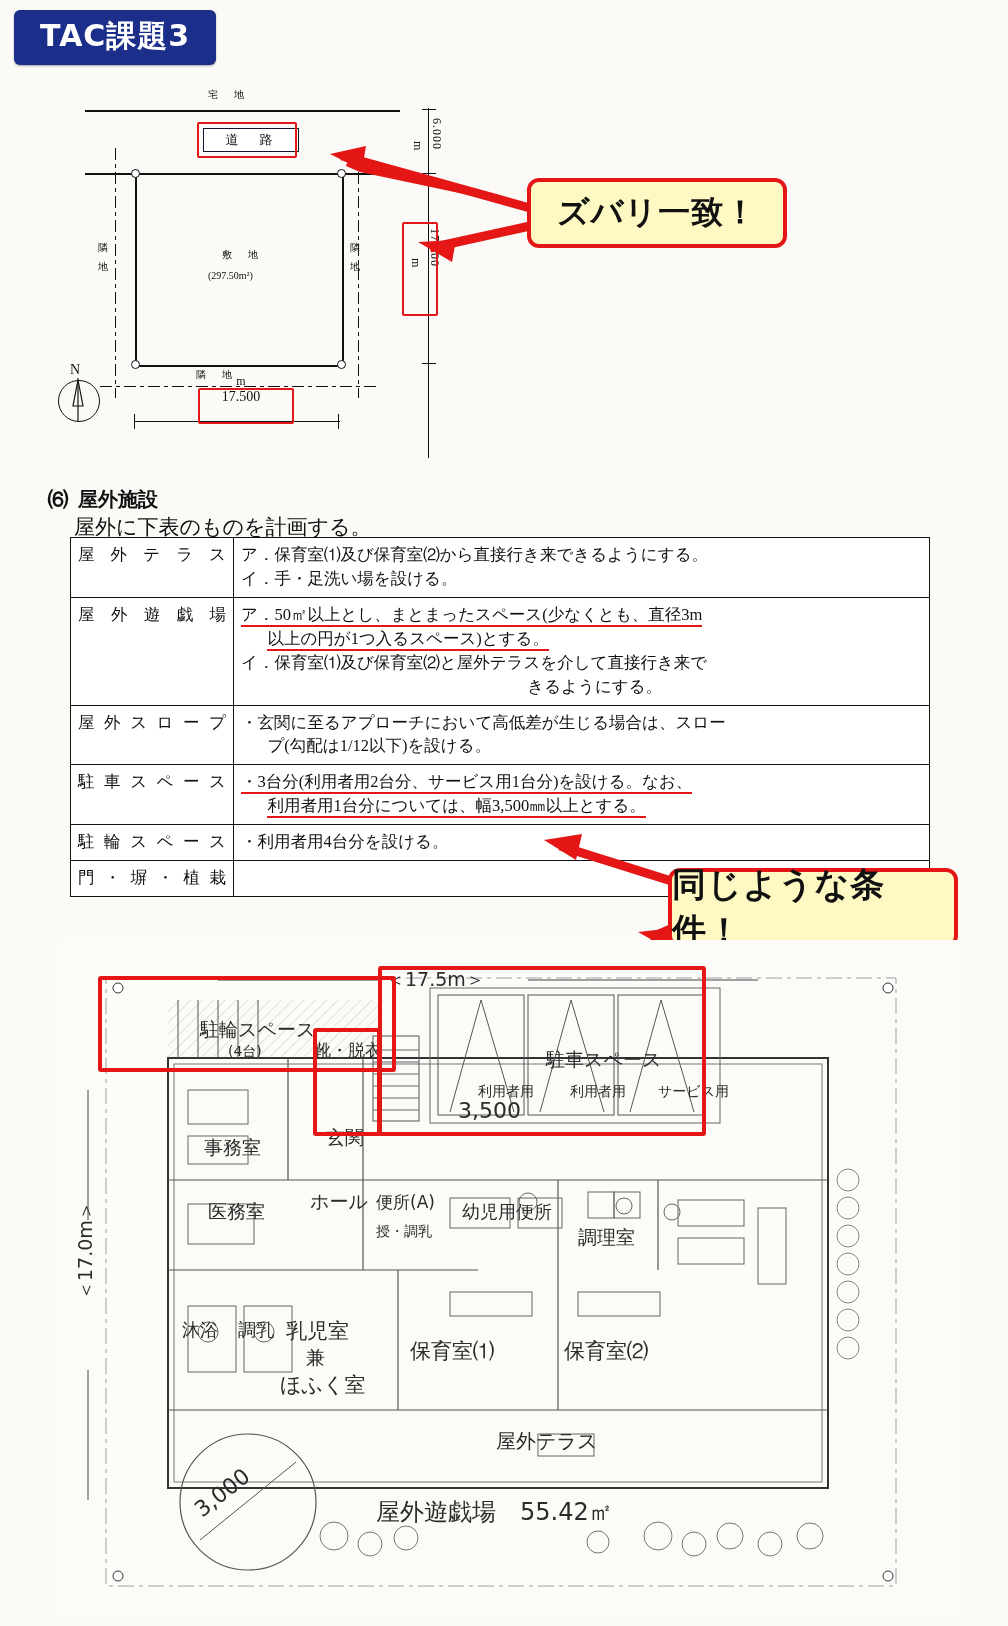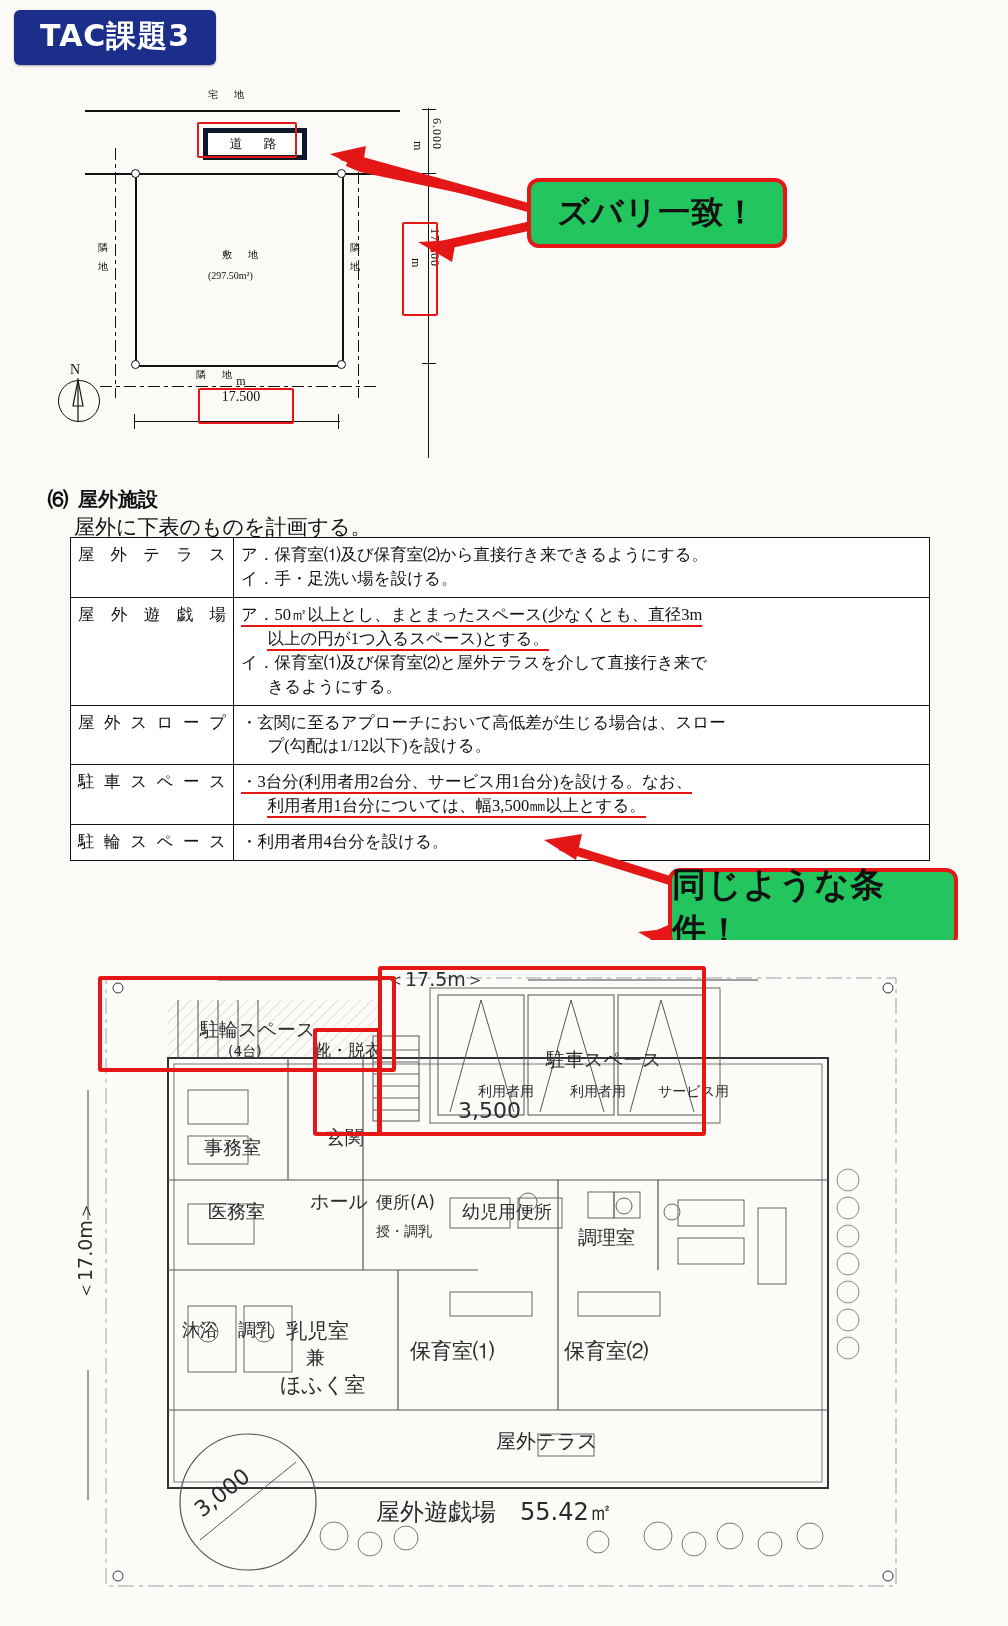--- a/index.html
+++ b/index.html
@@ -19,33 +19,33 @@
     padding:6px 26px 8px 26px;
     font-family:"DejaVu Sans", sans-serif;
     font-weight:bold;font-size:30px;
     letter-spacing:1px;
     box-shadow:0 1px 2px rgba(0,0,0,.35);
   }
   
   .siteplan{position:absolute;left:40px;top:78px;width:420px;height:370px;}
   .sp-label{position:absolute;font-size:10px;font-family:"Liberation Serif",serif;letter-spacing:3px;}
   .sp-line{position:absolute;background:#111;}
-  .sp-box{position:absolute;border:5px solid #0f172a;background:#fff;font-size:13px;text-align:center;letter-spacing:4px;padding:2px 6px;}
+  .sp-box{position:absolute;border:1px solid #0f172a;background:#fff;font-size:13px;text-align:center;letter-spacing:4px;padding:2px 6px;}
   .redbox{position:absolute;border:2.5px solid #e51616;border-radius:2px;}
   .site-rect{position:absolute;border:2px solid #111;}
   .node{position:absolute;width:7px;height:7px;border:1.5px solid #111;background:#fff;border-radius:50%;}
   .vert-text{writing-mode:vertical-rl;text-orientation:mixed;font-size:12px;letter-spacing:0px;}
   
   .compass{position:absolute;left:10px;top:288px;width:58px;height:58px;}
   .compass .circ{position:absolute;left:8px;top:14px;width:40px;height:40px;border:1.5px solid #111;border-radius:50%;}
   .compass .n{position:absolute;left:20px;top:-4px;font-size:14px;font-family:"Liberation Serif",serif;}
   
   .callout{
     position:absolute;
-    background:#22c55e;
+    background:#fef9c3;
     border:4px solid #e51616;
     border-radius:12px;
     font-family:"DejaVu Sans", sans-serif;
     font-weight:bold;
     color:#111;
     display:flex;align-items:center;justify-content:center;
     letter-spacing:1px;
   }
   #callout-zubari{left:527px;top:178px;width:252px;height:62px;font-size:32px;}
   #callout-onaji{left:668px;top:868px;width:282px;height:72px;font-size:34px;}
@@ -166,21 +166,21 @@
         <span class="item">ア．保育室⑴及び保育室⑵から直接行き来できるようにする。</span>
         <span class="item">イ．手・足洗い場を設ける。</span>
       </td>
     </tr>
     <tr>
       <td class="cat">屋外遊戯場</td>
       <td>
         <span class="item"><span class="u">ア．50㎡以上とし、まとまったスペース(少なくとも、直径3m</span></span>
         <span class="item" style="padding-left:1.6em;text-indent:0;"><span class="u">以上の円が1つ入るスペース)とする。</span></span>
         <span class="item">イ．保育室⑴及び保育室⑵と屋外テラスを介して直接行き来で</span>
-        <span class="item" style="padding-left:1.6em;text-indent:0;">きるようにする。</span>
+        <span class="item" style="padding-left:1.6em;text-indent:0;text-align:center;">きるようにする。</span>
       </td>
     </tr>
     <tr>
       <td class="cat">屋外スロープ</td>
       <td>
         <span class="item"><span>・玄関に至るアプローチにおいて高低差が生じる場合は、スロー</span></span>
         <span class="item" style="padding-left:1.6em;text-indent:0;">プ(勾配は1/12以下)を設ける。</span>
       </td>
     </tr>
     <tr>
@@ -188,20 +188,24 @@
       <td>
         <span class="item"><span class="u">・3台分(利用者用2台分、サービス用1台分)を設ける。なお、</span></span>
         <span class="item" style="padding-left:1.6em;text-indent:0;"><span class="u">利用者用1台分については、幅3,500㎜以上とする。</span></span>
       </td>
     </tr>
     <tr>
       <td class="cat">駐輪スペース</td>
       <td>
         <span class="item">・利用者用4台分を設ける。</span>
       </td>
+    </tr>
+    <tr>
+      <td class="cat">門・塀・植栽</td>
+      <td></td>
     </tr>
   </tbody>
 </table>
 
 <svg style="position:absolute;left:500px;top:820px;width:260px;height:130px;">
   <path d="M200,70 L60,26" stroke="#e51616" stroke-width="9" fill="none"></path>
   <polygon points="44,20 82,14 76,40" fill="#e51616"></polygon>
   <path d="M210,92 L150,118" stroke="#e51616" stroke-width="9" fill="none"></path>
   <polygon points="138,112 174,108 170,130" fill="#e51616"></polygon>
 </svg>

